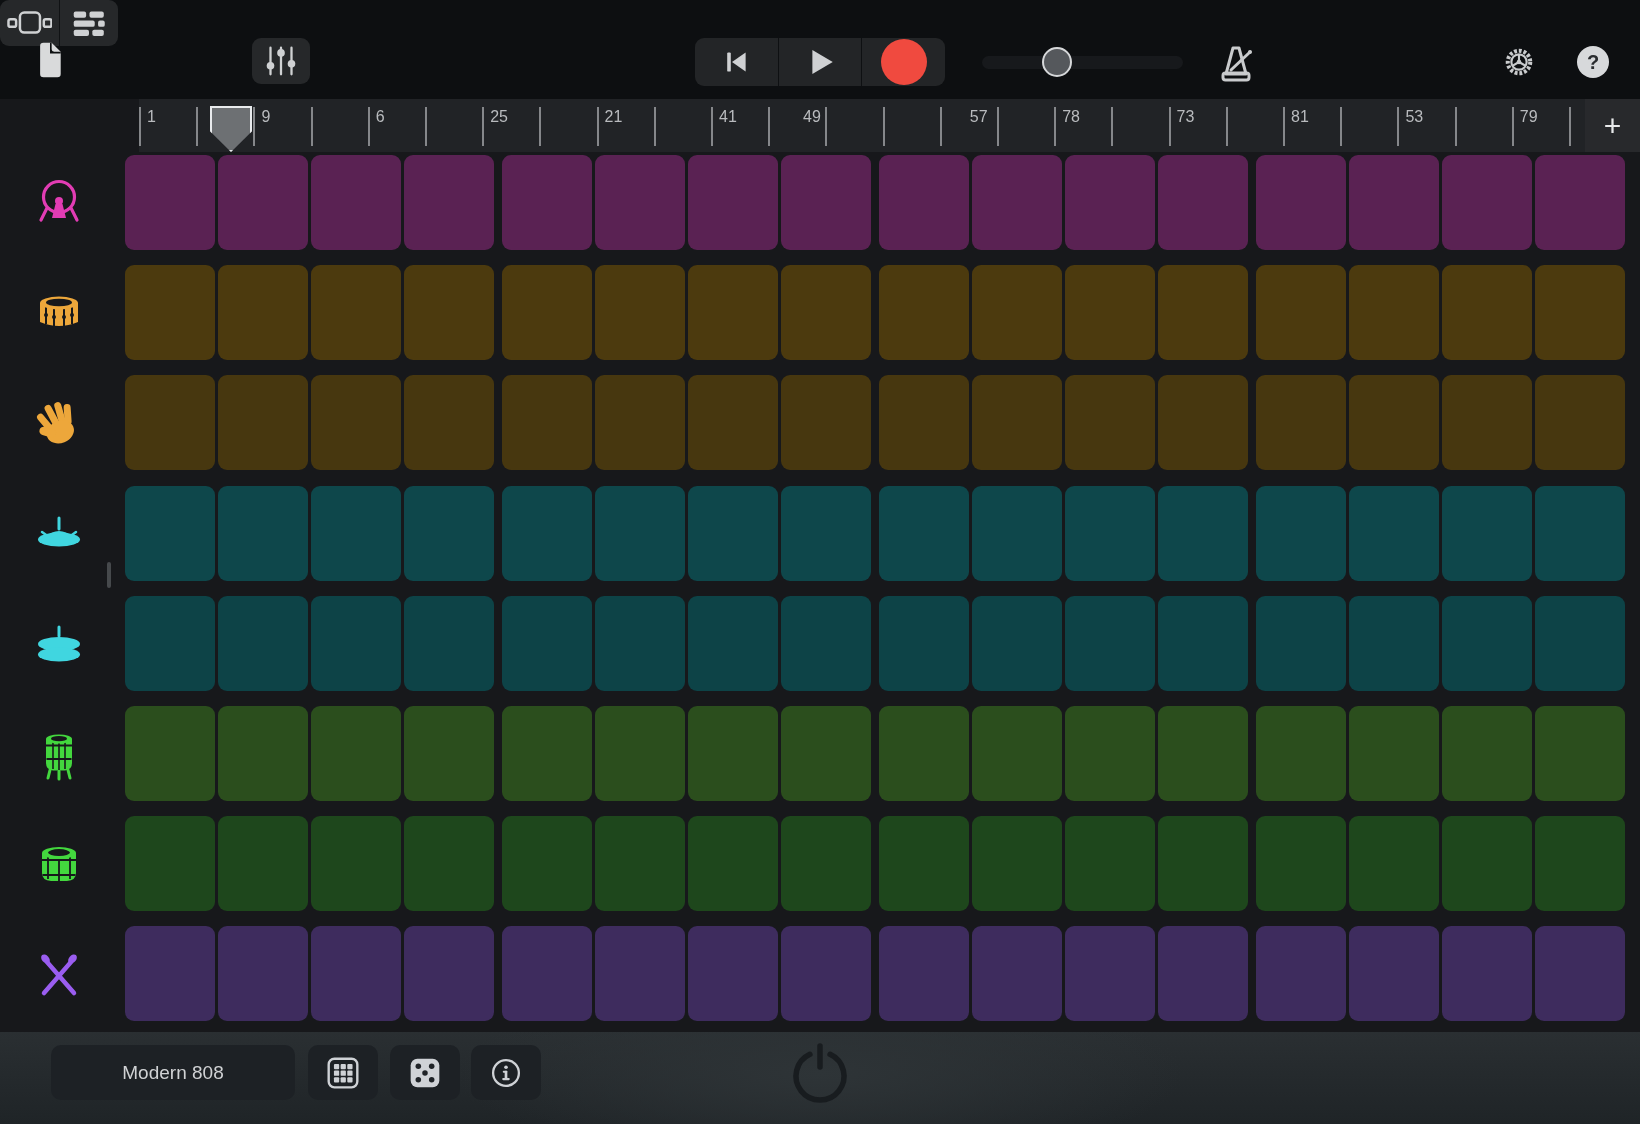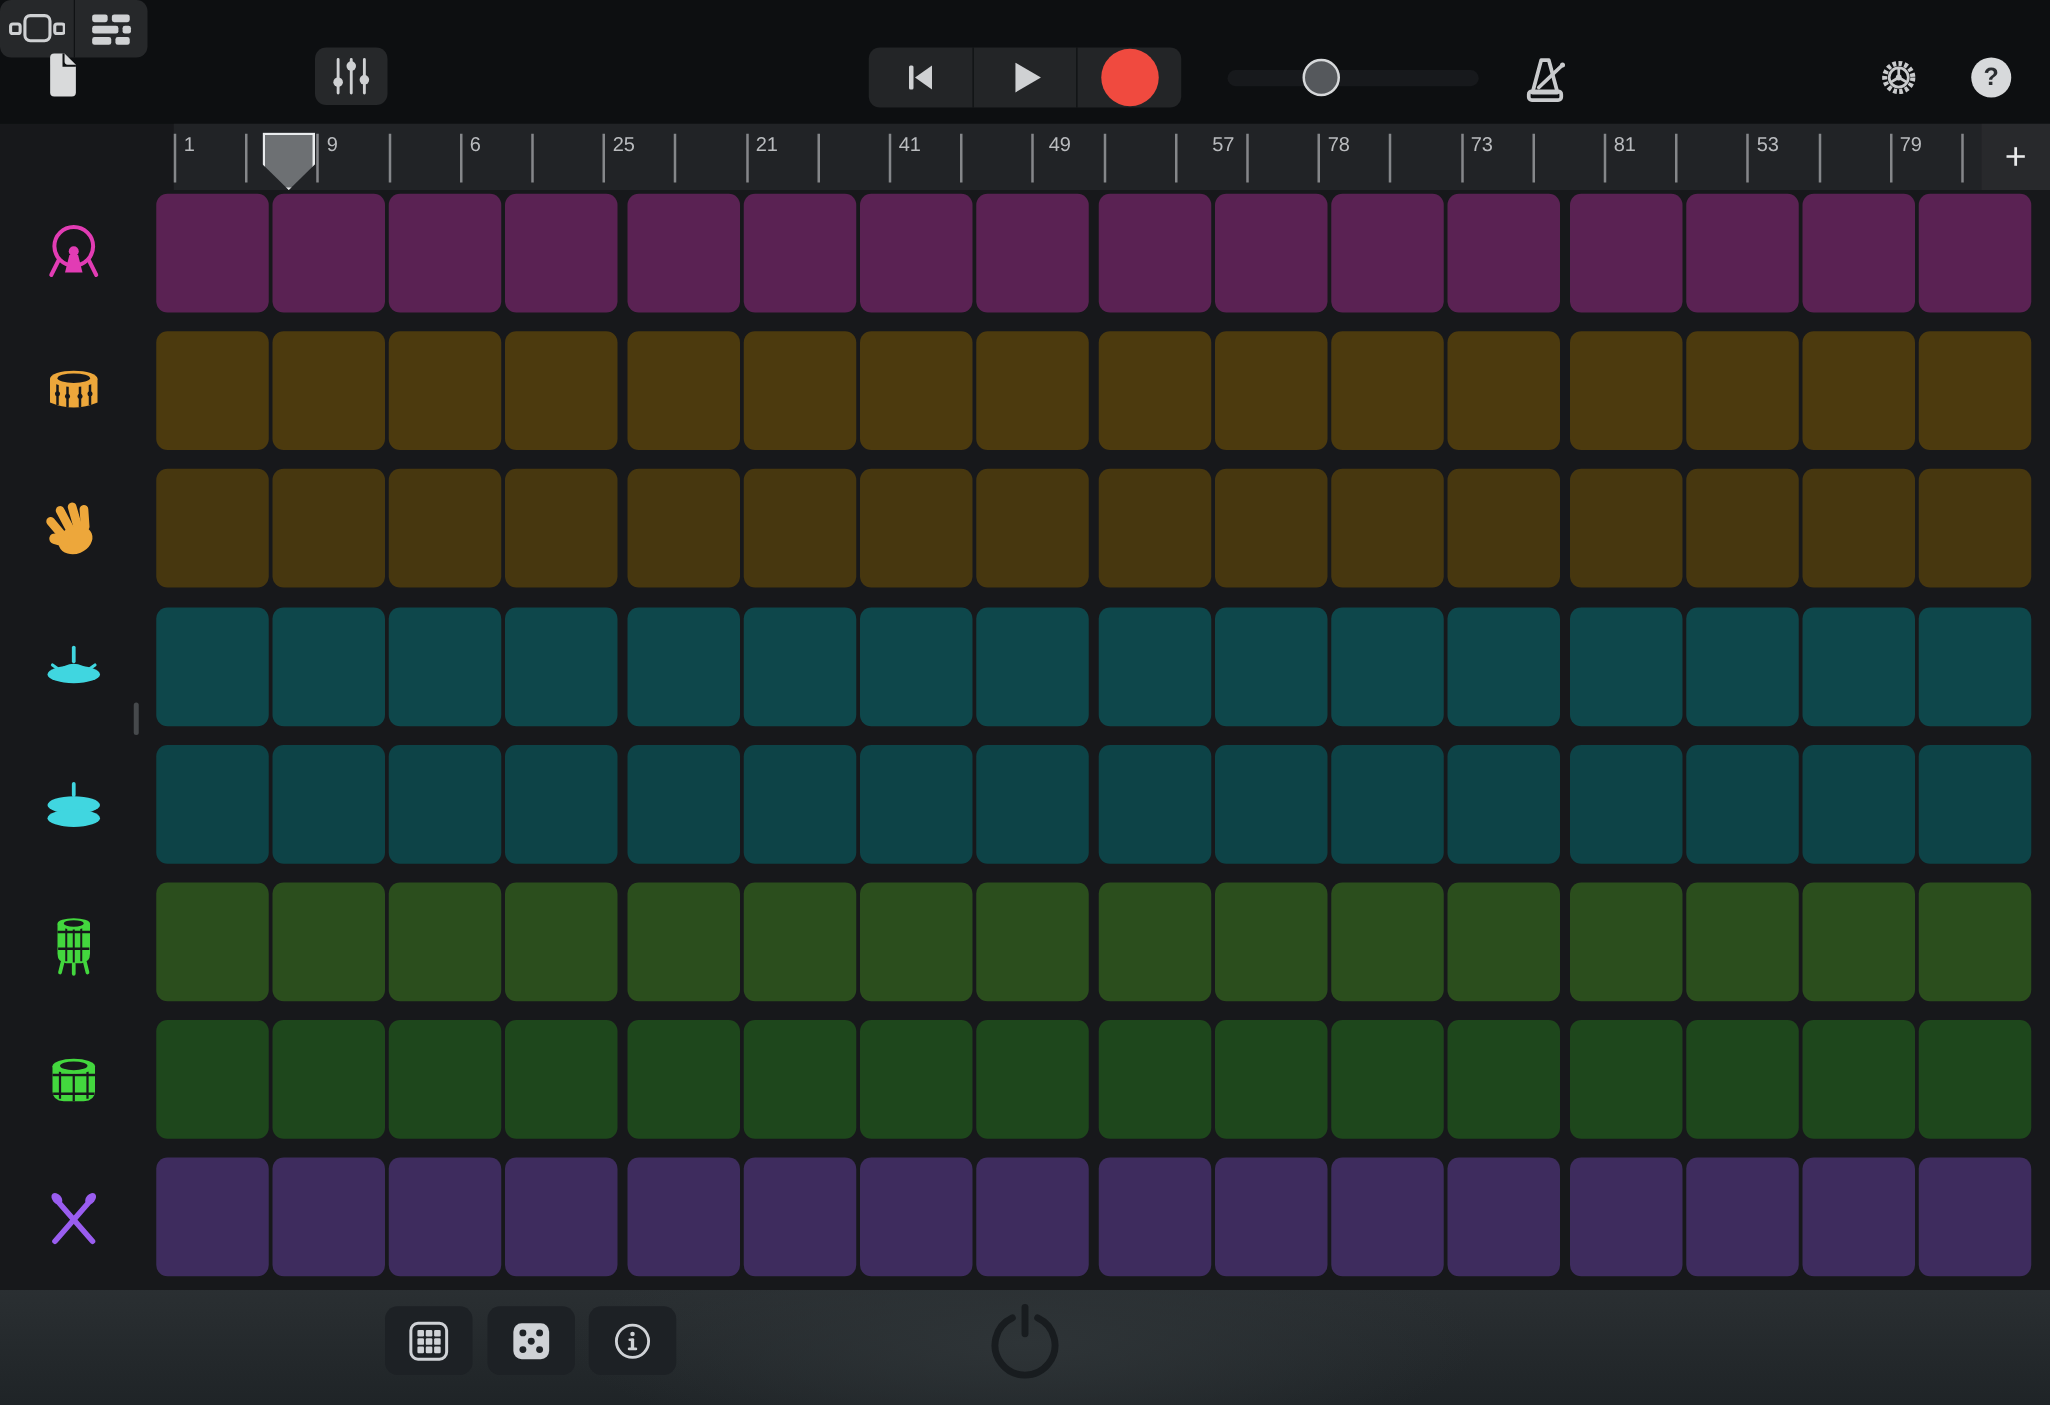--- a/index.html
+++ b/index.html
@@ -182,21 +182,21 @@
       <div class="tick" style="left: 343.2px;"></div>
       <div class="tick-label" style="left: 351.2px;">25</div>
       <div class="tick" style="left: 400.4px;"></div>
       <div class="tick" style="left: 457.6px;"></div>
       <div class="tick-label" style="left: 465.6px;">21</div>
       <div class="tick" style="left: 514.8px;"></div>
       <div class="tick" style="left: 572px;"></div>
       <div class="tick-label" style="left: 580px;">41</div>
       <div class="tick" style="left: 629.2px;"></div>
       <div class="tick" style="left: 686.4px;"></div>
-      <div class="tick-label" style="left: 700px;">49</div>
+      <div class="tick-label" style="left: 664px;">49</div>
       <div class="tick" style="left: 743.6px;"></div>
       <div class="tick" style="left: 800.8px;"></div>
       <div class="tick-label" style="left: 808.8px; margin-left: 22px;">57</div>
       <div class="tick" style="left: 858px;"></div>
       <div class="tick" style="left: 915.2px;"></div>
       <div class="tick-label" style="left: 923.2px;">78</div>
       <div class="tick" style="left: 972.4px;"></div>
       <div class="tick" style="left: 1029.6px;"></div>
       <div class="tick-label" style="left: 1037.6px;">73</div>
       <div class="tick" style="left: 1086.8px;"></div>
@@ -420,20 +420,23 @@
       <div class="cell" style="left: 1065px; top: 926.4px; background: rgb(62, 44, 94);"></div>
       <div class="cell" style="left: 1158px; top: 926.4px; background: rgb(62, 44, 94);"></div>
       <div class="cell" style="left: 1256px; top: 926.4px; background: rgb(62, 44, 94);"></div>
       <div class="cell" style="left: 1349px; top: 926.4px; background: rgb(62, 44, 94);"></div>
       <div class="cell" style="left: 1442px; top: 926.4px; background: rgb(62, 44, 94);"></div>
       <div class="cell" style="left: 1535px; top: 926.4px; background: rgb(62, 44, 94);"></div>
     </div>
   <div id="v-scrollbar"></div>
 
   <div id="bottombar">
+    <div id="kit-btn">
+      <span>Modern 808</span>
+    </div>
     <div class="bb-icon-btn" id="grid-btn">
       <span>
         <svg viewBox="0 0 44 44" width="42" height="42">
           <rect x="7" y="7" width="30" height="30" rx="6" fill="none" stroke="currentColor" stroke-width="2.5"></rect>
           <g fill="currentColor">
             <rect x="12.5" y="12.5" width="5.5" height="5.5" rx="1"></rect>
               <rect x="19.5" y="12.5" width="5.5" height="5.5" rx="1"></rect>
               <rect x="26.5" y="12.5" width="5.5" height="5.5" rx="1"></rect>
             <rect x="12.5" y="19.5" width="5.5" height="5.5" rx="1"></rect>
               <rect x="19.5" y="19.5" width="5.5" height="5.5" rx="1"></rect>

